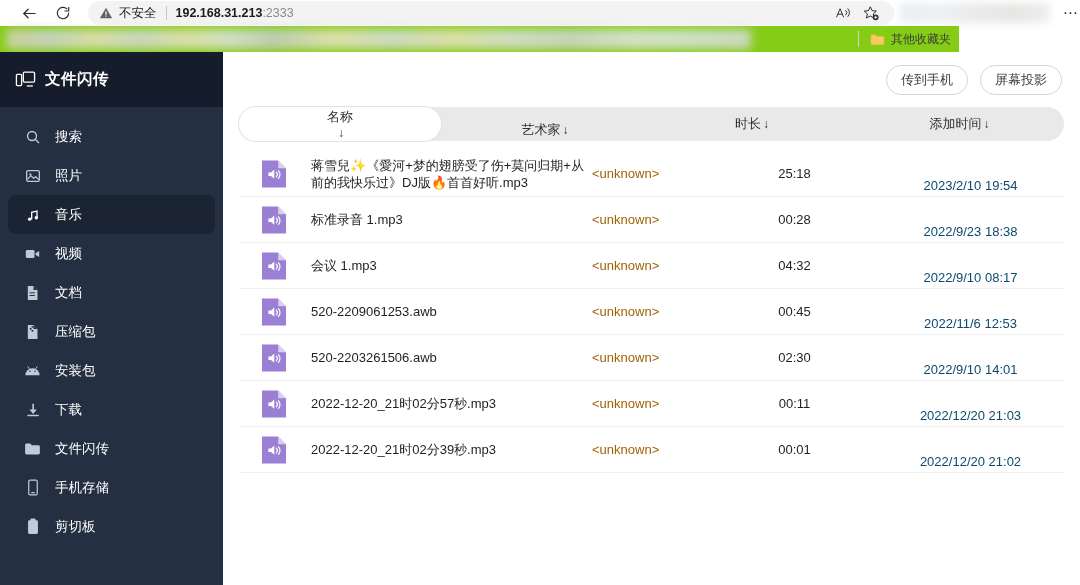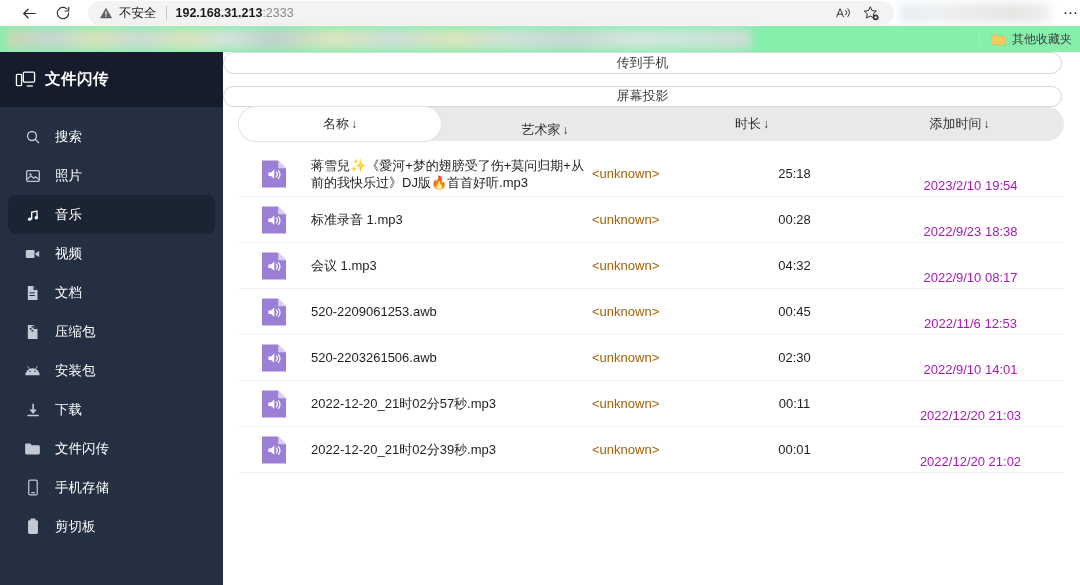--- a/index.html
+++ b/index.html
@@ -43,22 +43,22 @@
   .chrome-right { display: flex; align-items: center; margin-left: auto; padding-right: 6px;}
   .blur-pill {
     width: 150px; height: 20px; margin-right: 6px; border-radius: 3px;
     background: linear-gradient(90deg,#e7eef6 0%, #eef0f2 25%, #e9eaec 50%, #e5e7e3 75%, #eceef0 100%);
     filter: blur(4px);
   }
   .dots-btn { width: 30px; height: 26px; display:flex; align-items:center; justify-content:center; color:#2b2b2b; font-size:15px; letter-spacing:1.5px;}
 
   
   .bookmark-bar {
-    position: absolute; left: 0; top: 26px; width: 1080px; height: 26px;
-    background: #86efac; display: flex; align-items: center;
+    position: absolute; left: 0; top: 26px; width: 959px; height: 26px;
+    background: #84cc16; display: flex; align-items: center;
   }
   .bm-blur {
     position: absolute; left: 6px; top: 3px; width: 745px; height: 20px;
     background: linear-gradient(90deg,
       #d8d2b6 0%, #cfd3d8 6%, #e6e0bf 12%, #d5d8dc 18%, #e8e2c0 24%,
       #dfe1e3 30%, #c9ccd0 36%, #eae4c2 44%, #d9dce0 52%, #e9e3c1 60%,
       #dcdfe2 68%, #d2d5d9 76%, #e3e5e7 84%, #dbe5e3 90%, #d7dadd 100%);
     filter: blur(5px); border-radius: 2px; opacity: .85;
   }
   .bm-right {
@@ -91,21 +91,21 @@
     cursor: default;
   }
   .nav-item.active { background: #1b2433; }
   .nav-ic { width: 17px; height: 17px; flex: none; color: #c3cad6; display:flex;align-items:center;justify-content:center;}
   .nav-item.active .nav-ic { color: #ffffff; }
   .nav-label { color: #ffffff; font-size: 13.5px; }
   .nav-item.active .nav-label { color: #ffffff; }
 
   
   .content { position: absolute; left: 223px; top: 0; width: 857px; height: 533px; background: #fff; }
-  .content-topbar { height: 55px; display: flex; justify-content: flex-end; padding-right: 18px; gap: 12px; flex-direction: column;}
+  .content-topbar { height: 55px; display: flex; align-items: center; justify-content: flex-end; padding-right: 18px; gap: 12px;}
   .pill-btn {
     height: 30px; padding: 0 14px; border-radius: 15px;
     border: 1px solid #d6d6d6; background: #ffffff; color: #3c3c3c;
     font-size: 13px; display: flex; align-items: center; justify-content: center;
     font-family: inherit; cursor: pointer;
   }
 
   
   .table-head-wrap { padding: 0 16px; }
   .table-head {
@@ -114,38 +114,38 @@
   }
   .th {
     font-size: 13px; color: #2f2f2f; height: 34px;
     display: flex; align-items: center; justify-content: center;
   }
   .th.name { flex: 0 0 202px; }
   .th.artist { flex: 0 0 208px; margin-top: 12px; }
   .th.dur { flex: 0 0 206px; }
   .th.added { flex: 1 1 auto; }
   .th.active {
-    background: #ffffff; border-radius: 17px; box-shadow: 0 0 0 1px #e3e3e3;
+    background: #ffffff; border-radius: 17px; box-shadow: 0 0 0 1px #e3e3e3; flex-direction: column;
   }
   .sort-arrow { margin-left: 2px; font-size: 12px; }
 
   
   .rows { padding: 0 16px; margin-top: 10px; }
   .row {
     display: flex; align-items: center; min-height: 46px;
     border-bottom: 1px solid #f0f0f0;
   }
   .cell-name {
     flex: 0 0 353px; display: flex; align-items: center; gap: 24px; padding-left: 22px;
   }
   .file-icon { width: 26px; height: 30px; flex: none; position: relative; }
   .fname { font-size: 13px; color: #1f1f1f; line-height: 17px; max-width: 288px; }
   .cell-artist { flex: 0 0 120px; font-size: 13px; color: #a16207; text-align: left;}
   .cell-dur { flex: 0 0 165px; font-size: 13px; color: #1f1f1f; text-align: center;}
-  .cell-added { flex: 1 1 auto; font-size: 13px; color: #a21caf; text-align: center; margin-top: 24px; }
+  .cell-added { flex: 1 1 auto; font-size: 13px; color: #0c4a6e; text-align: center; margin-top: 24px; }
 </style>
 </head>
 <body>
 
 <div class="browser-chrome">
   <div class="nav-row">
 
     <div class="nav-btn">
       <svg width="17" height="17" viewBox="0 0 24 24" fill="none" stroke="currentColor" stroke-width="1.7" stroke-linecap="round" stroke-linejoin="round">
         <line x1="20" y1="12" x2="4" y2="12"></line>

